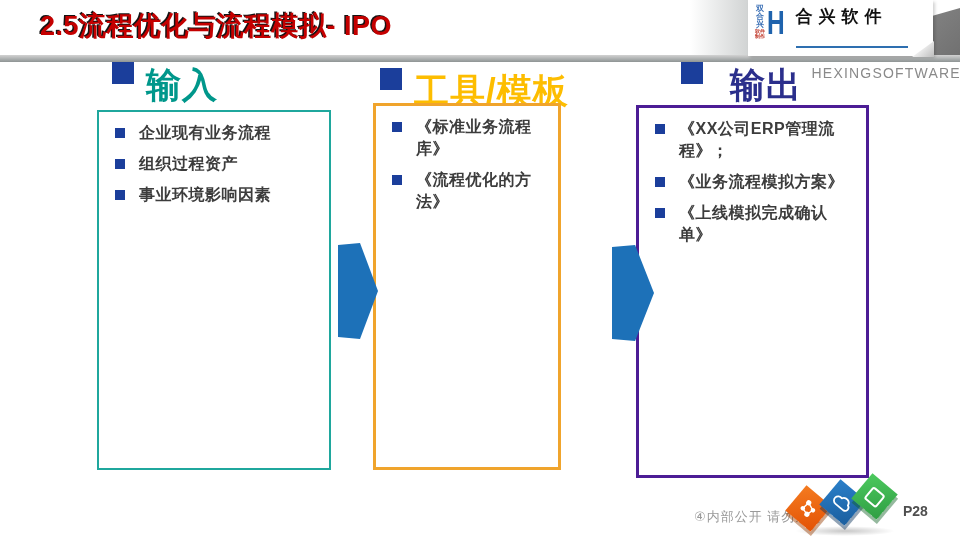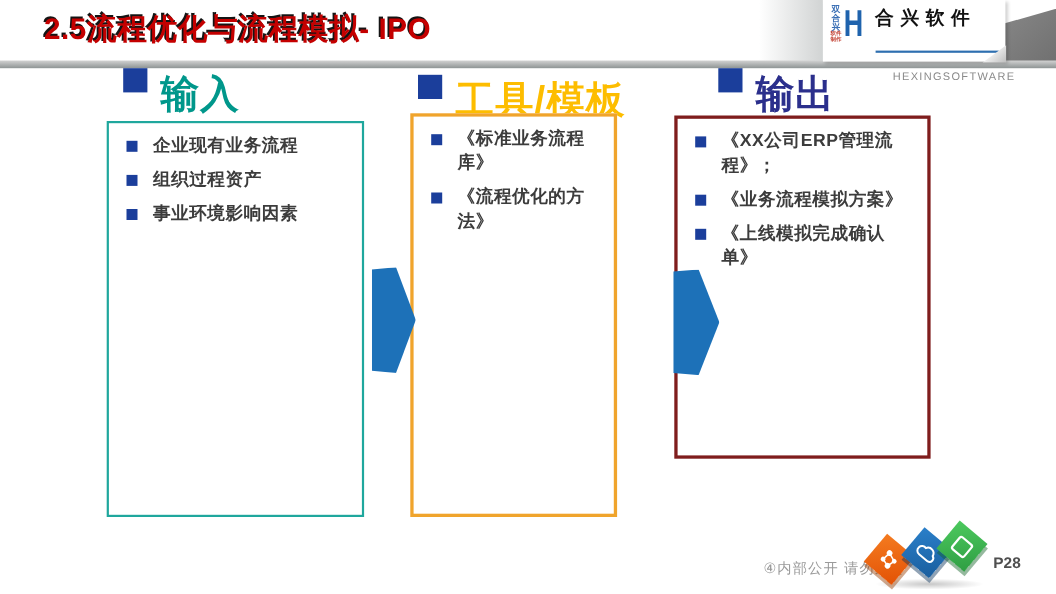--- a/index.html
+++ b/index.html
@@ -9,53 +9,53 @@
   
   .title{position:absolute;left:40px;top:8px;font-size:27px;font-weight:bold;
          color:#c40000;text-shadow:-1.5px -1.5px 0 #141414;letter-spacing:0.5px;white-space:nowrap;}
   .hdr-gradient{position:absolute;left:690px;top:0;width:90px;height:56px;
          background:linear-gradient(to right,rgba(205,205,205,0),#c6c9c9 80%);}
   .hdr-band{position:absolute;left:0;top:55px;width:960px;height:7px;
          background:linear-gradient(#d2d2d2,#8e9494);}
   .hdr-swoosh{position:absolute;left:770px;top:8px;width:190px;height:54px;
          background:linear-gradient(135deg,#a8a8a8,#6f6f6f);
          clip-path:polygon(0 100%,100% 0,100% 100%);}
-  .logo-card{position:absolute;left:748px;top:0;width:166px;height:56px;background:#fff;
+  .logo-card{position:absolute;left:748px;top:0;width:185px;height:56px;background:#fff;
          box-shadow:2px 2px 3px rgba(0,0,0,0.18);}
   .logo-curl{position:absolute;right:-1px;bottom:-1px;width:22px;height:16px;
          background:linear-gradient(315deg,#bdbdbd,#f2f2f2 60%);
          clip-path:polygon(0 100%,100% 0,100% 100%);}
   .logo-inner{position:absolute;left:6px;top:5px;display:flex;align-items:flex-start;}
   .logo-seal{width:12px;font-size:8px;line-height:8px;color:#3a6fb5;font-weight:bold;
          word-break:break-all;text-align:center;}
   .logo-seal .red{color:#c0392b;font-size:5px;line-height:5px;display:block;}
   .logo-h{font-size:34px;line-height:34px;font-weight:bold;color:#1f63ad;
          transform:scaleX(0.72);transform-origin:left top;margin:0 2px 0 1px;}
   .logo-text{display:flex;flex-direction:column;margin-left:2px;gap:16px;}
   .logo-cn{font-size:17px;font-weight:bold;color:#111;letter-spacing:6px;white-space:nowrap;
          font-family:"Liberation Serif","DejaVu Serif",serif;}
   .logo-rule{height:2px;background:#2e6fb0;margin:2px 0 1px 0;width:112px;}
-  .logo-en{font-size:10px;color:#8a8a8a;letter-spacing:1.2px;white-space:nowrap;padding-left:16px;}
+  .logo-en{font-size:14px;color:#8a8a8a;letter-spacing:1.2px;white-space:nowrap;padding-left:16px;}
 
   
   .col-header{position:absolute;display:flex;align-items:flex-start;}
   .hdr-bullet{width:22px;height:22px;background:#1b3e9b;margin-right:12px;flex:0 0 auto;}
   .hdr-label{font-size:35px;font-weight:bold;letter-spacing:1px;white-space:nowrap;}
   #colh-0{left:112px;top:62px;}
   #colh-0 .hdr-label{color:#00978b;}
   #colh-1{left:380px;top:68px;}
   #colh-1 .hdr-label{color:#fdbd00;}
-  #colh-2{left:653px;top:62px;}
+  #colh-2{left:681px;top:62px;gap:15px;}
   #colh-2 .hdr-label{color:#2b2f8c;}
 
   
   .box{position:absolute;background:#fff;box-sizing:border-box;padding:10px 8px 0 10px;}
   #box-0{left:97px;top:110px;width:234px;height:360px;border:2px solid #1fa79d;}
   #box-1{left:373px;top:103px;width:188px;height:367px;border:3px solid #f0a42c;}
-  #box-2{left:613px;top:105px;width:233px;height:312px;border:3px solid #7f1d1d;}
+  #box-2{left:636px;top:105px;width:233px;height:373px;border:3px solid #4c1d95;}
   .item{display:flex;margin-bottom:9px;}
   .item-bullet{width:10px;height:10px;background:#1b3e9b;margin:6px 14px 0 6px;flex:0 0 auto;}
   .item-text{font-size:16px;font-weight:bold;color:#3c3c3c;line-height:22px;letter-spacing:0.5px;}
 
   
   .flow-arrow{position:absolute;background:#1d71b8;
          clip-path:polygon(0 2%,55% 0,100% 50%,55% 100%,0 98%);}
   #arrow-0{left:338px;top:243px;width:40px;height:96px;}
   #arrow-1{left:612px;top:245px;width:42px;height:96px;}
 

